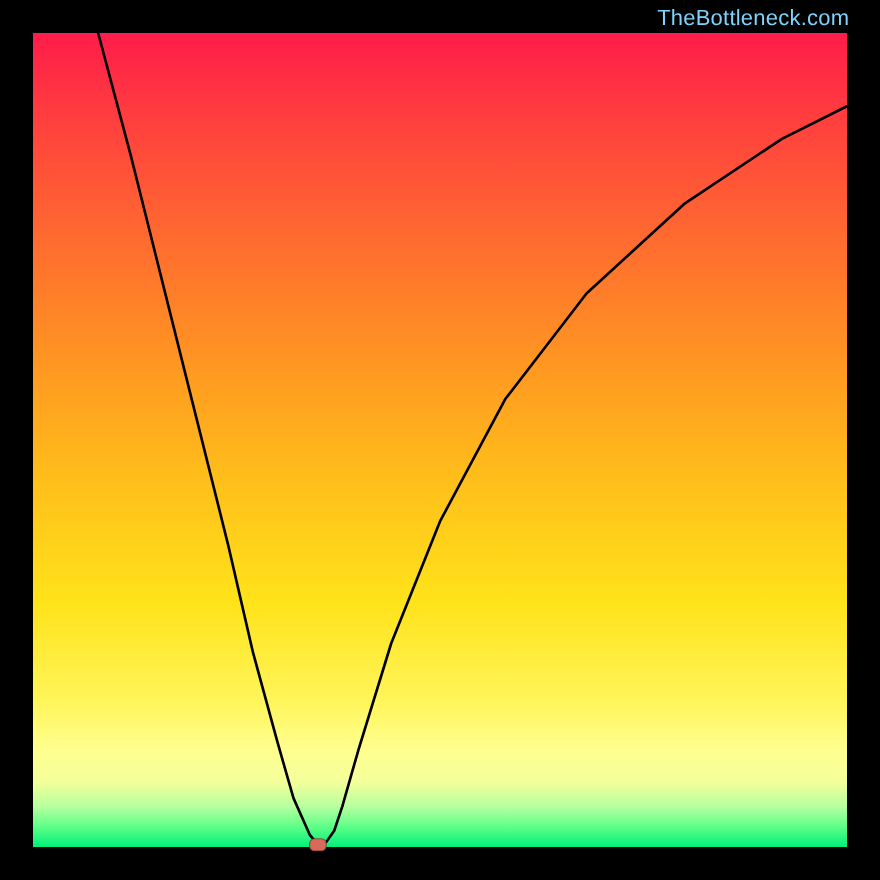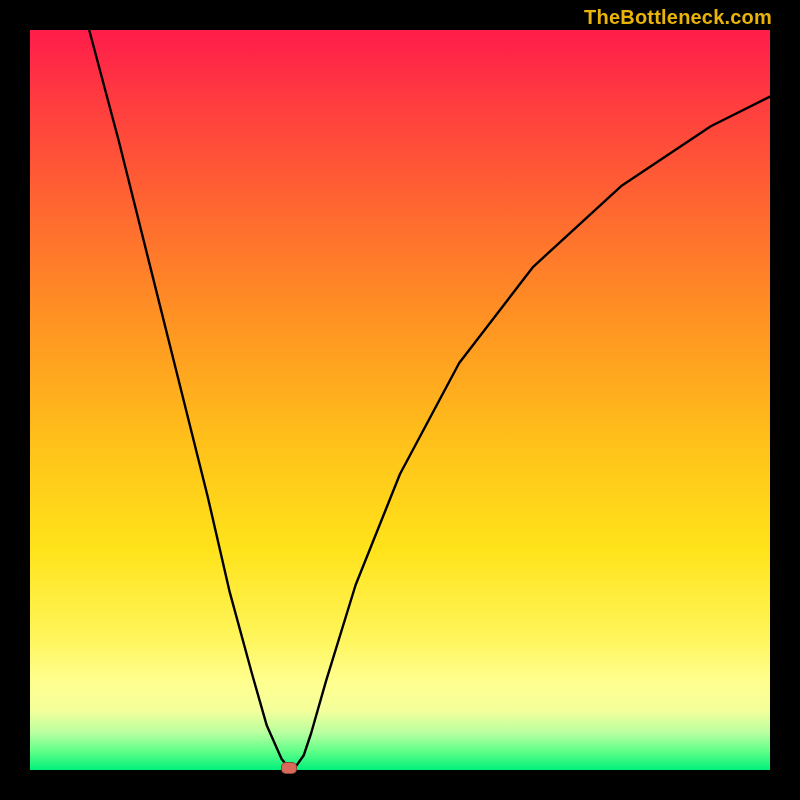--- a/index.html
+++ b/index.html
@@ -37,23 +37,23 @@
       #f4ff9b 92%,
       #b8ffa0 95%,
       #5eff88 97.5%,
       #00f07a 100%
     );
   }
   .watermark {
     position: absolute;
     top: 6px;
     right: 28px;
-    color: #eab308;
+    color: #7dd3fc;
     font-size: 20px;
-    font-weight: 700;
+    font-weight: 400;
     letter-spacing: 0.2px;
   }
   svg.curve {
     position: absolute;
     left: 0;
     top: 0;
     width: 740px;
     height: 740px;
   }
   .marker {

